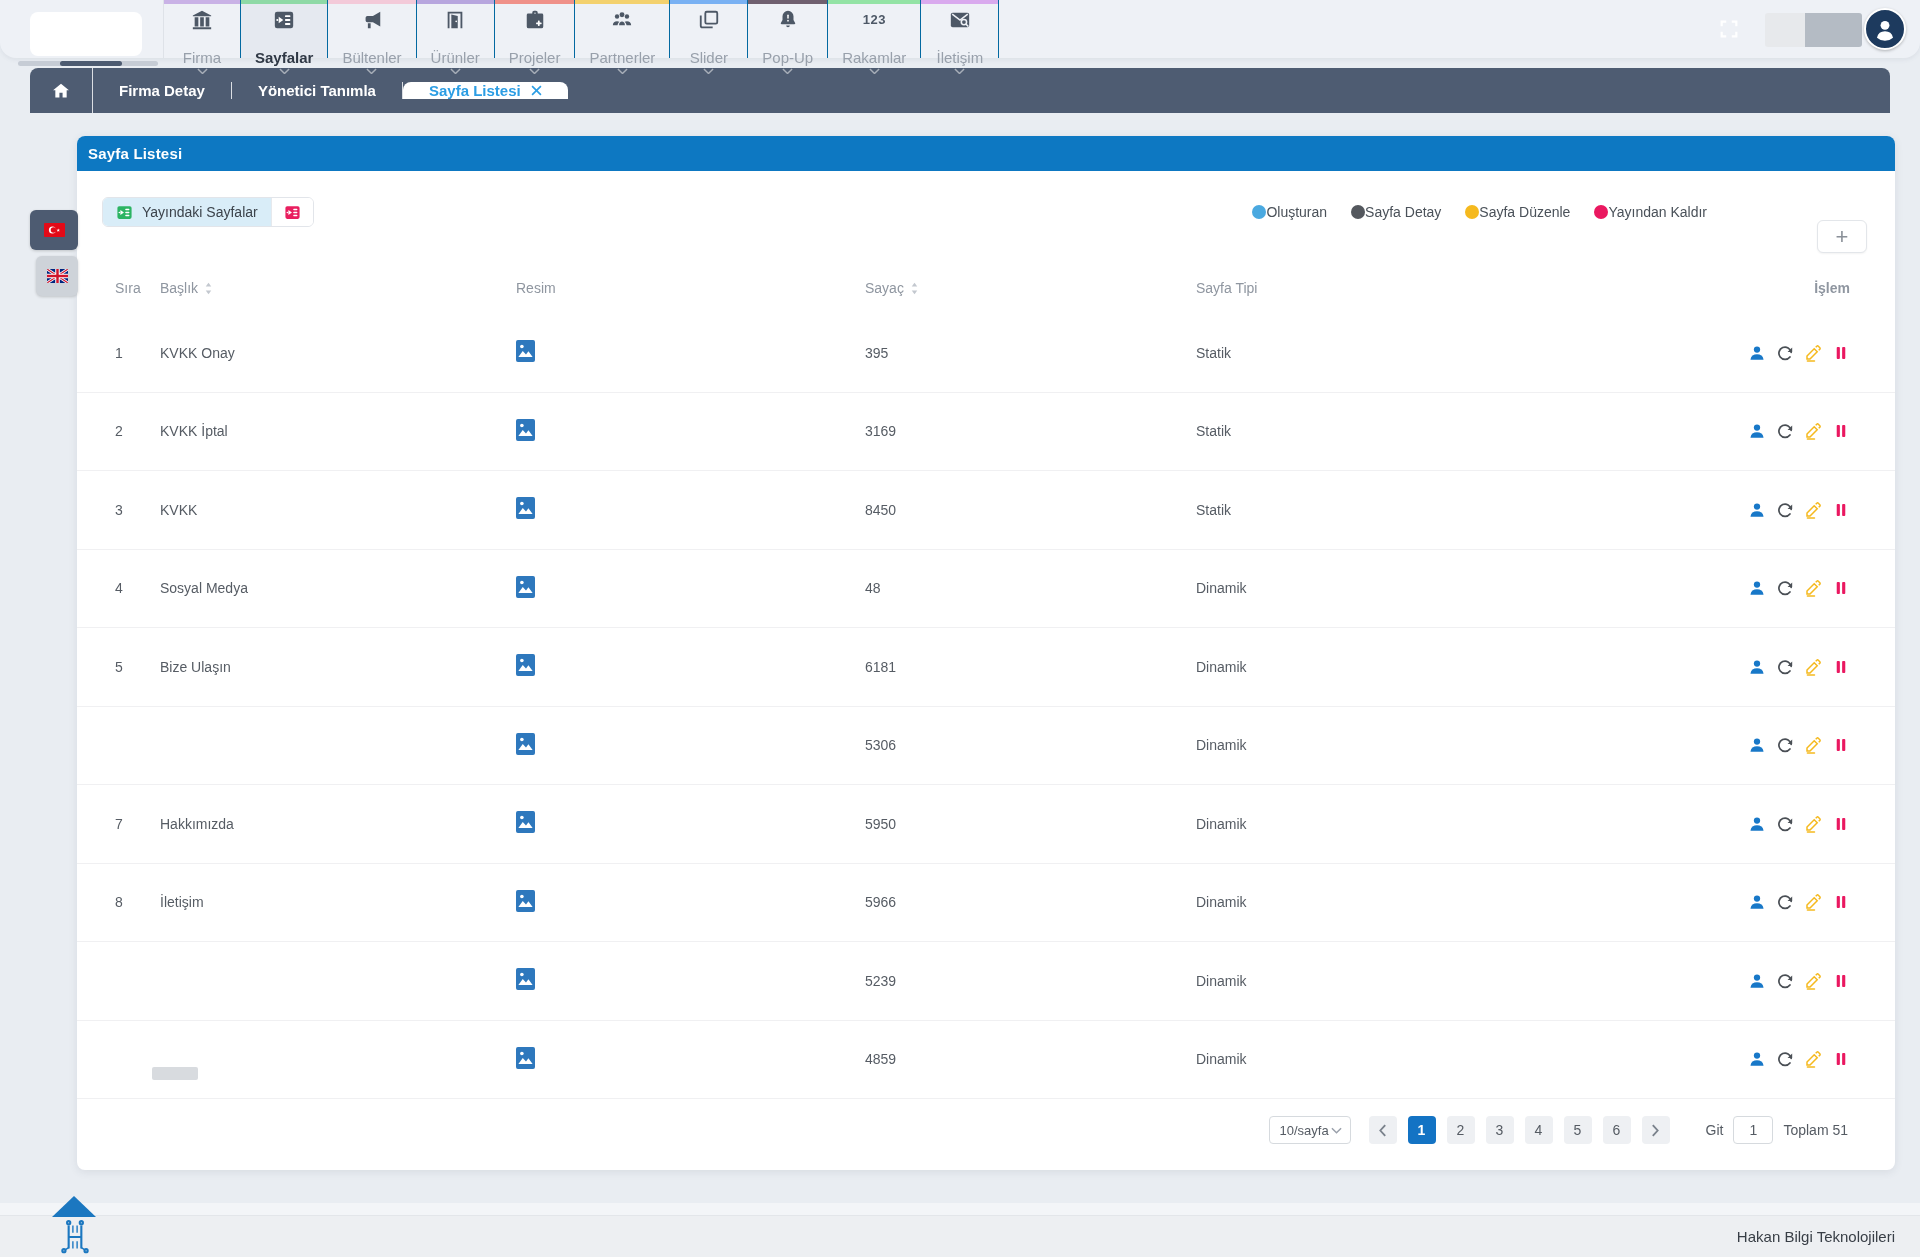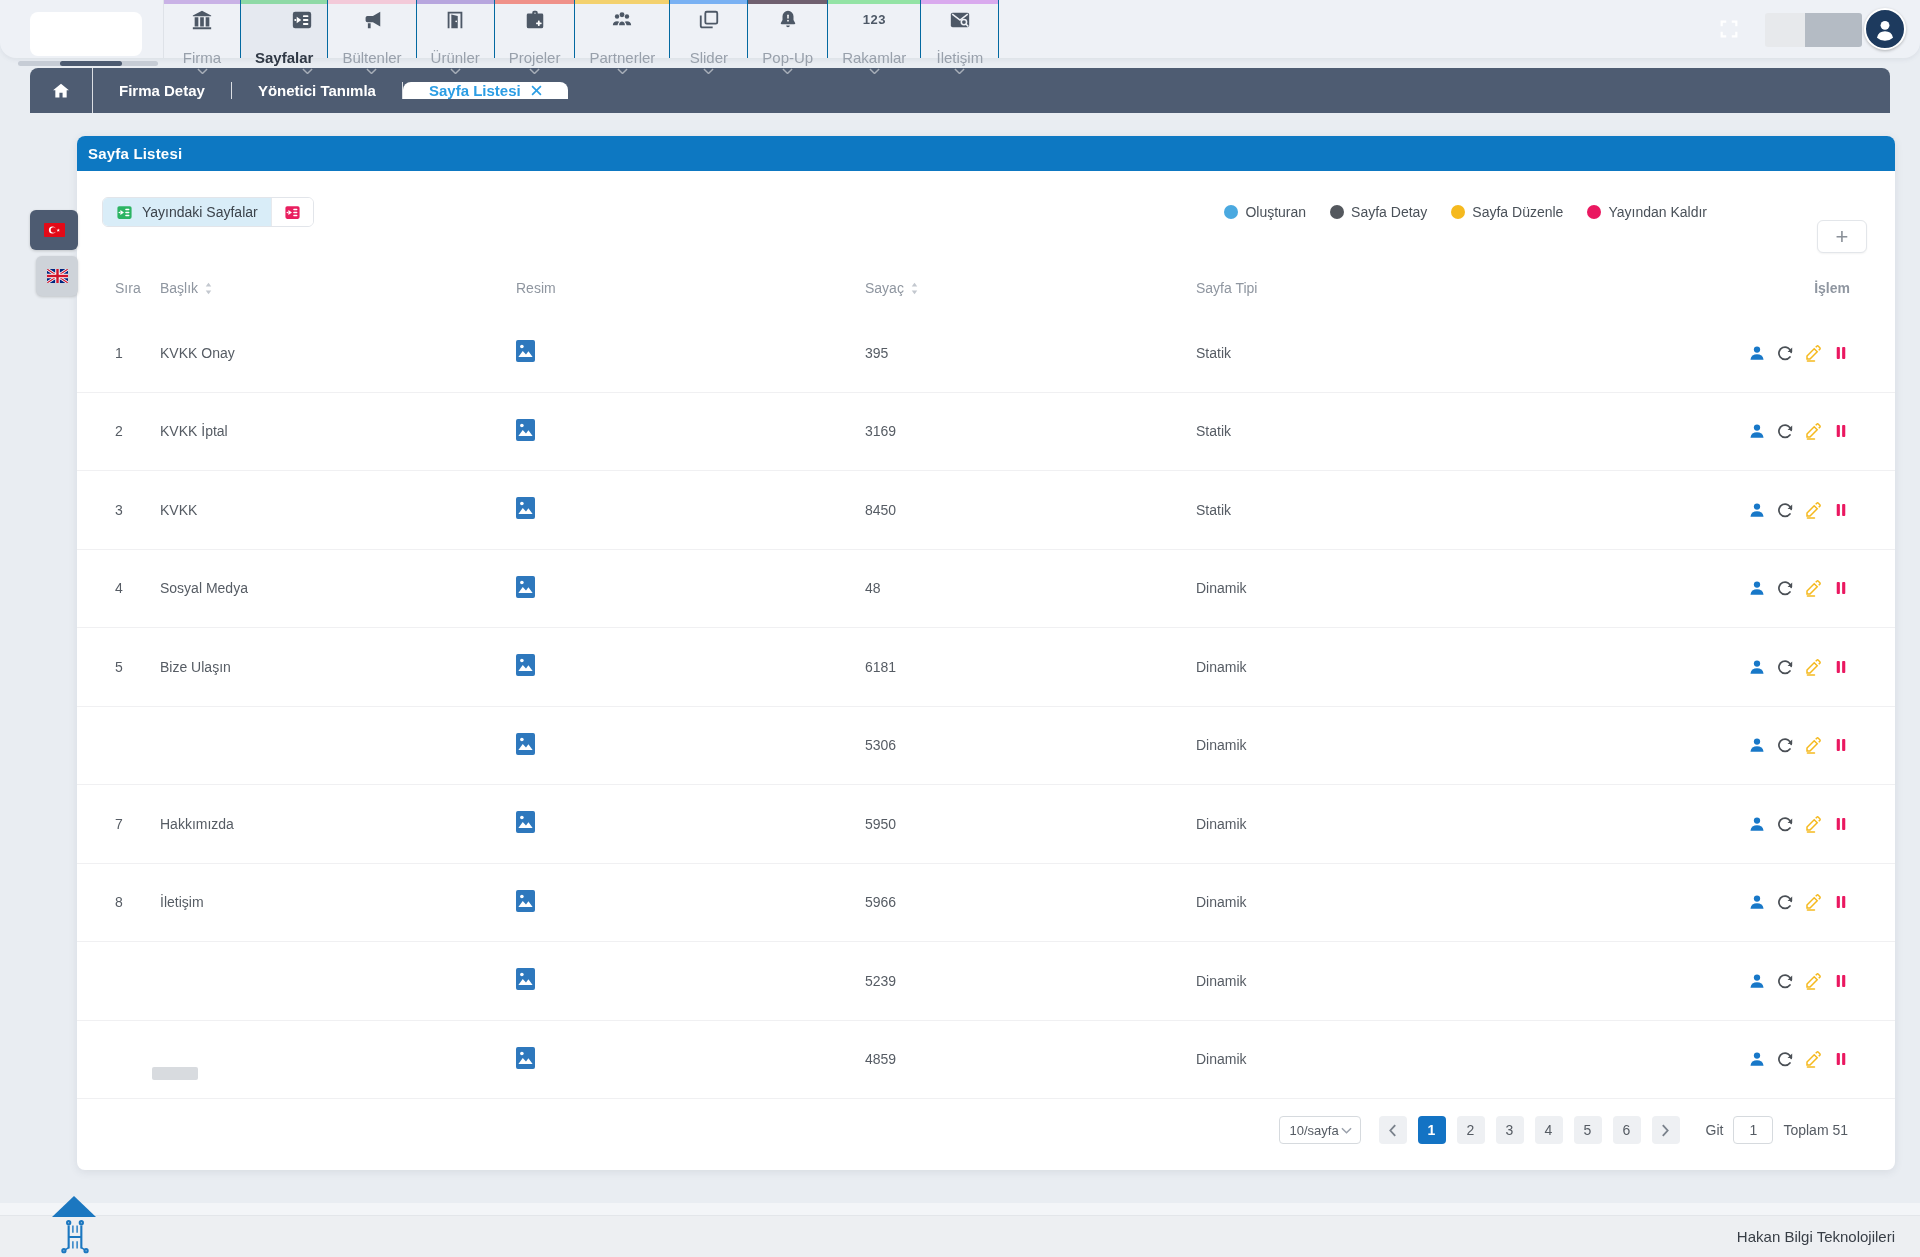--- a/index.html
+++ b/index.html
@@ -18,21 +18,21 @@
     background:#eef1f6; border-radius:0 0 16px 16px;
     box-shadow:0 2px 4px rgba(80,90,110,.08); z-index:2;
   }
   .logo-box { position:absolute; left:30px; top:12px; width:112px; height:44px; background:#fff; border-radius:8px; }
   .nav-items { position:absolute; left:163px; top:0; height:58px; display:flex; }
   .nav-item {
     position:relative; display:flex; flex-direction:column; align-items:center;
     padding:9px 14px 0; min-width:78px; border-right:1px solid #0369a1;
   }
   .nav-item:first-child { border-left:1px solid #dee2e8; }
-  .nav-item.active { background:#e5e9f0;align-items:flex-end; }
+  .nav-item.active { background:#e5e9f0; }
   .accent { position:absolute; top:0; left:0; right:0; height:4px; }
   .nav-icon { width:22px; height:22px; color:#4d5866; display:flex; align-items:center; justify-content:center; }
   .num123 { font-size:13px; font-weight:700; letter-spacing:.5px; color:#4d5866; line-height:22px; }
   .nav-label { font-size:15px; color:#98a0ab; margin-top:18px; white-space:nowrap; }
   .nav-item.active .nav-label { color:#2f3845; font-weight:700; }
   .nav-chev { width:11px; height:7px; color:#a7aeb8; margin-top:2px; }
 
   .fullscreen-btn { position:absolute; right:180px; top:18px; width:22px; height:22px; color:#fff; }
   .blur-box { position:absolute; right:58px; top:13px; width:97px; height:34px; border-radius:3px; overflow:hidden; display:flex; }
   .blur-box .b1 { width:40px; background:#e7e9ec; }
@@ -75,21 +75,21 @@
   }
   .toolbar { margin-top:25px; height:32px; display:flex; align-items:center; justify-content:space-between; padding:0 188px 0 25px; }
   .toggle { display:flex; align-items:center; height:30px; border:1px solid #e2e5ea; border-radius:6px; overflow:hidden; background:#fff; }
   .toggle-left { display:flex; align-items:center; gap:9px; background:#d9edf8; height:100%; padding:0 13px; }
   .t-ic { width:17px; height:17px; }
   .t-ic.on { color:#2cb463; }
   .t-ic.off { color:#e91e5f; }
   .toggle-label { font-size:14px; color:#3c434b; }
   .toggle-right { width:42px; height:100%; display:flex; align-items:center; justify-content:center; border-left:1px solid #e6e9ed; background:#fff; }
   .legend { display:flex; align-items:center; gap:24px; }
-  .legend-item { display:flex; align-items:center; gap:7px; }
+  .legend-item { display:flex; align-items:center; }
   .dot { width:14px; height:14px; border-radius:50%; }
   .legend-label { font-size:14px; color:#4a5159; white-space:nowrap; }
   .add-btn {
     position:absolute; top:84px; right:28px; width:50px; height:33px; background:#fff;
     border:1px solid #e3e6ea; border-radius:6px; color:#8a9098; font-size:22px; font-weight:400;
     display:flex; align-items:center; justify-content:center; box-shadow:0 1px 2px rgba(0,0,0,.05);
   }
 
   
   .table { margin-top:47px; }
@@ -106,21 +106,21 @@
   .redact { display:none; position:absolute; left:75px; top:46px; width:46px; height:13px; background:#d8dbdf; border-radius:2px; }
 
   
   .pagination { margin-top:17px; height:28px; display:flex; align-items:center; justify-content:flex-end; padding-right:47px; font-size:14px; color:#555b63; }
   .pg-select { width:82px; height:28px; border:1px solid #d6dade; border-radius:4px; background:#fff; display:flex; align-items:center; justify-content:space-between; padding:0 8px 0 10px; font-size:13px; }
   .pg-select .chev { width:11px; height:7px; color:#9aa1ab; }
   .pgbtn { width:28px; height:28px; border-radius:4px; background:#eef0f3; display:flex; align-items:center; justify-content:center; margin-left:11px; }
   .pgbtn.active { background:#1373c4; color:#fff; font-weight:700; }
   .pg-arrow-ic { width:9px; height:13px; color:#7a828c; }
   .pg-prev { margin-left:18px; }
-  .goto-label { margin-left:26px; }
+  .goto-label { margin-left:36px; }
   .goto-input { width:40px; height:28px; border:1px solid #d6dade; border-radius:4px; text-align:center; font-size:14px; color:#555b63; margin-left:10px; font-family:"Liberation Sans",sans-serif; }
   .total-label { margin-left:10px; white-space:nowrap; }
 
   
   .pre-footer { position:absolute; left:0; top:1203px; width:1920px; height:12px; background:#f3f5f8; }
   .footer {
     position:absolute; left:0; top:1215px; width:1920px; height:42px; background:#edeff2; border-top:1px solid #e3e6ea;
     display:flex; align-items:center; justify-content:flex-end; padding-right:25px; font-size:15px; color:#383e46; font-weight:500;
   }
   .scrolltop { position:absolute; left:52px; top:1196px; width:0; height:0; border-left:22px solid transparent; border-right:22px solid transparent; border-bottom:21px solid #1b77c0; z-index:4; }

